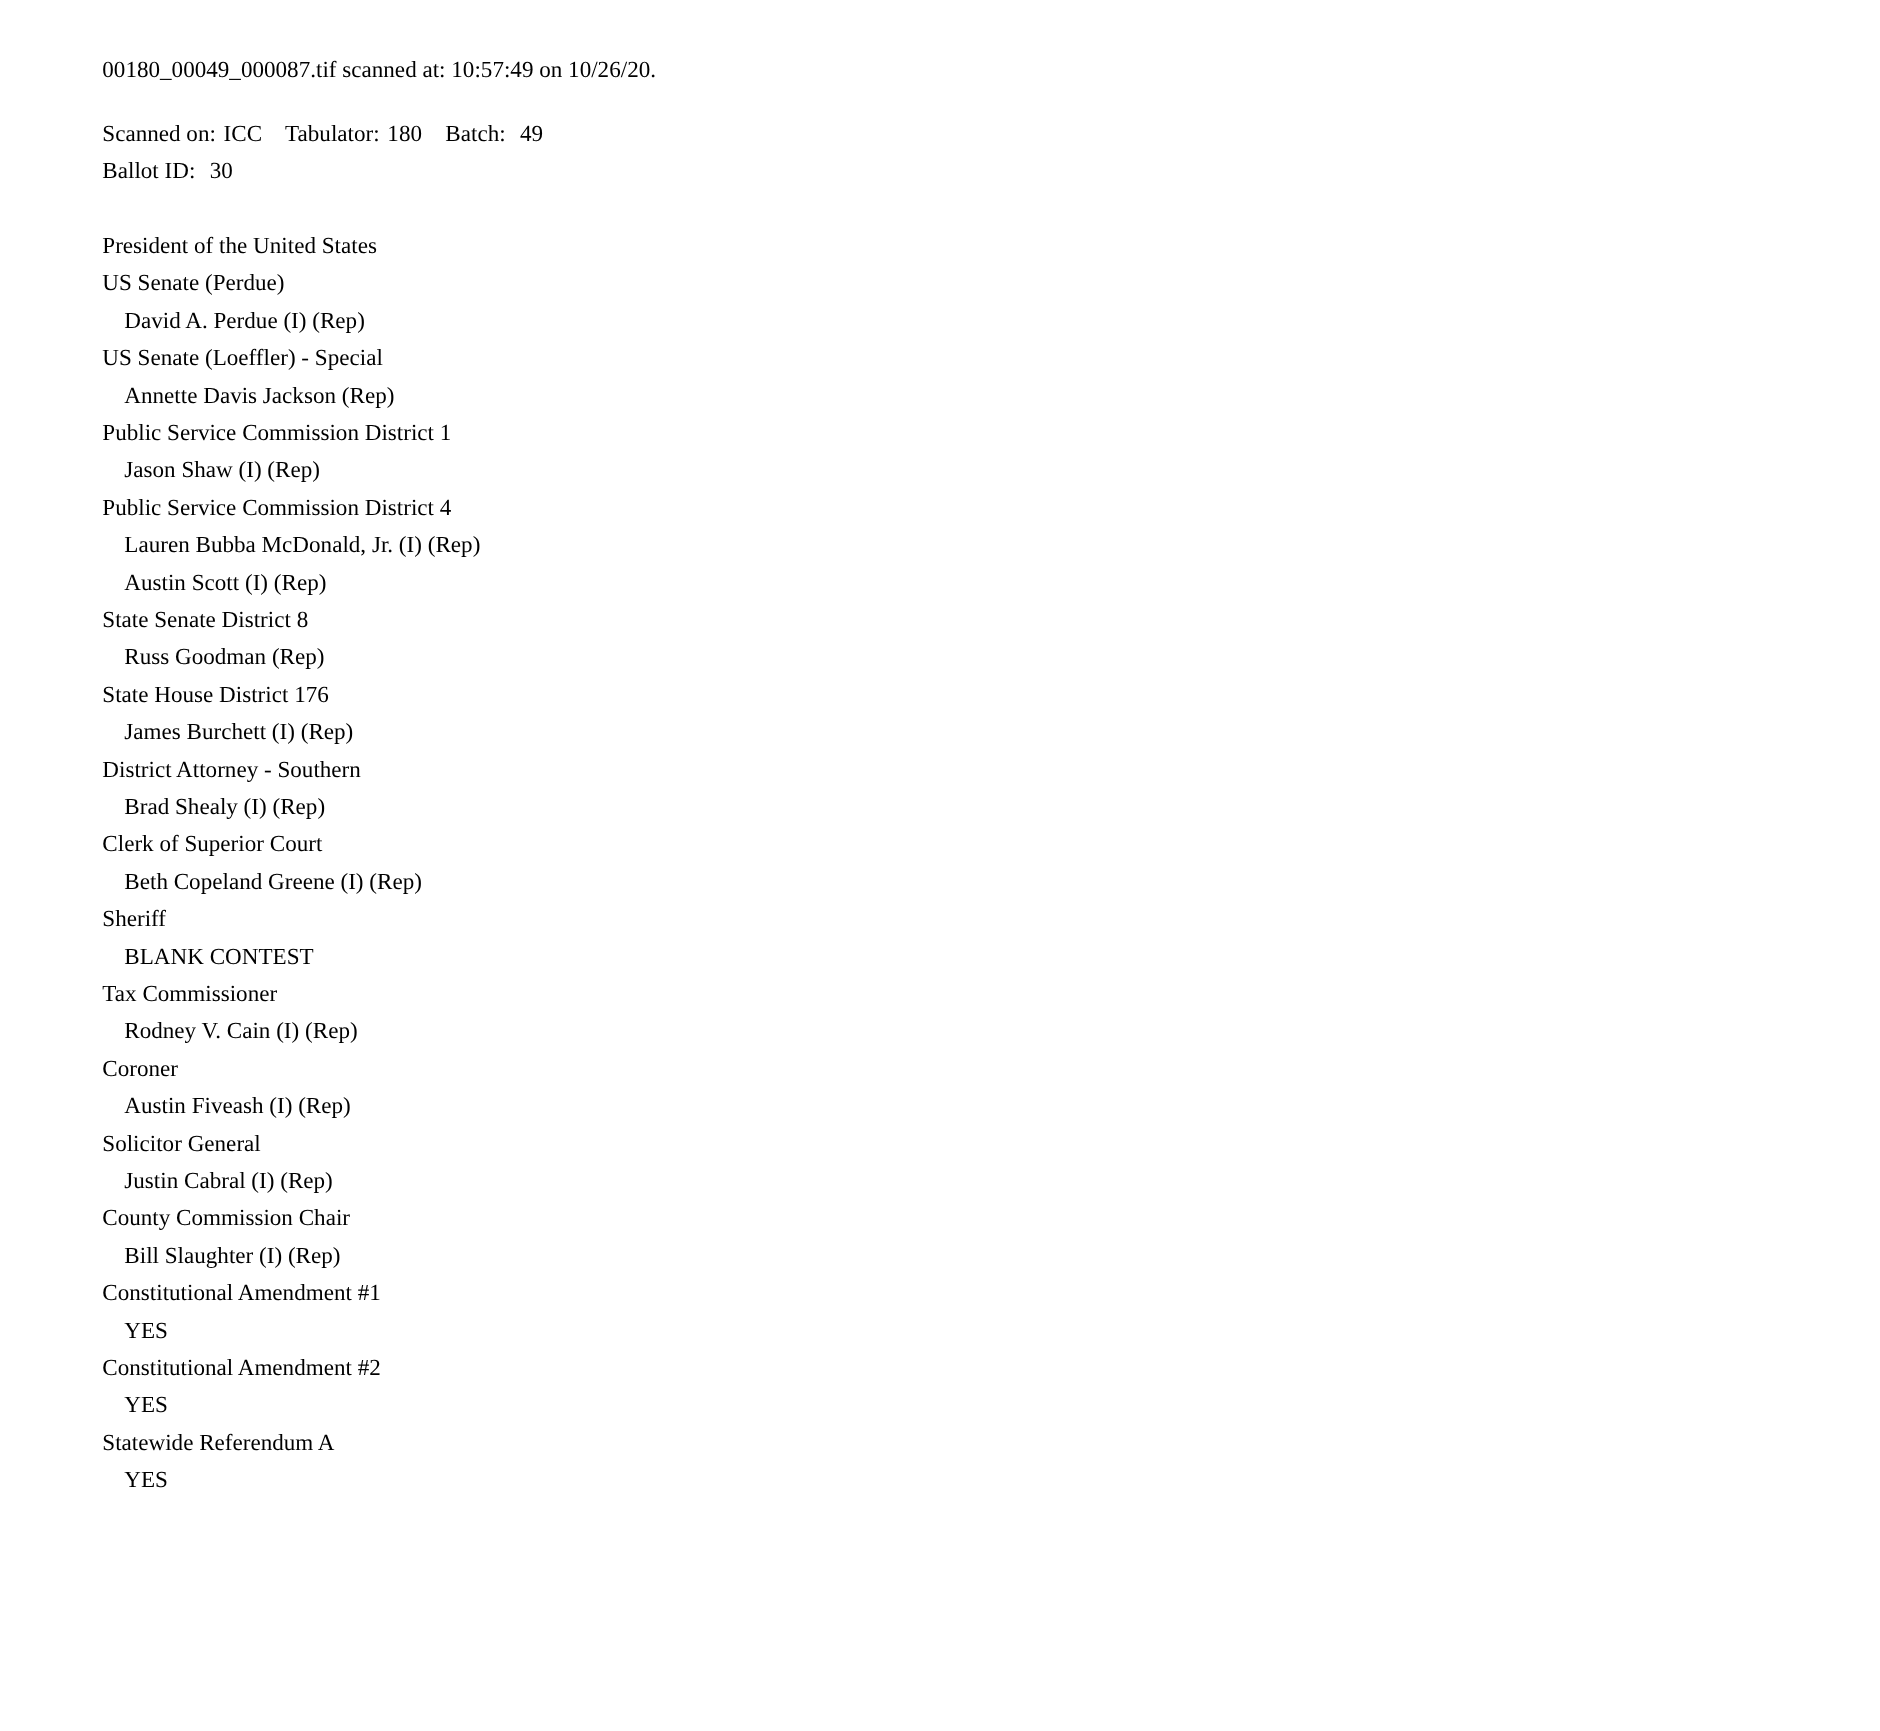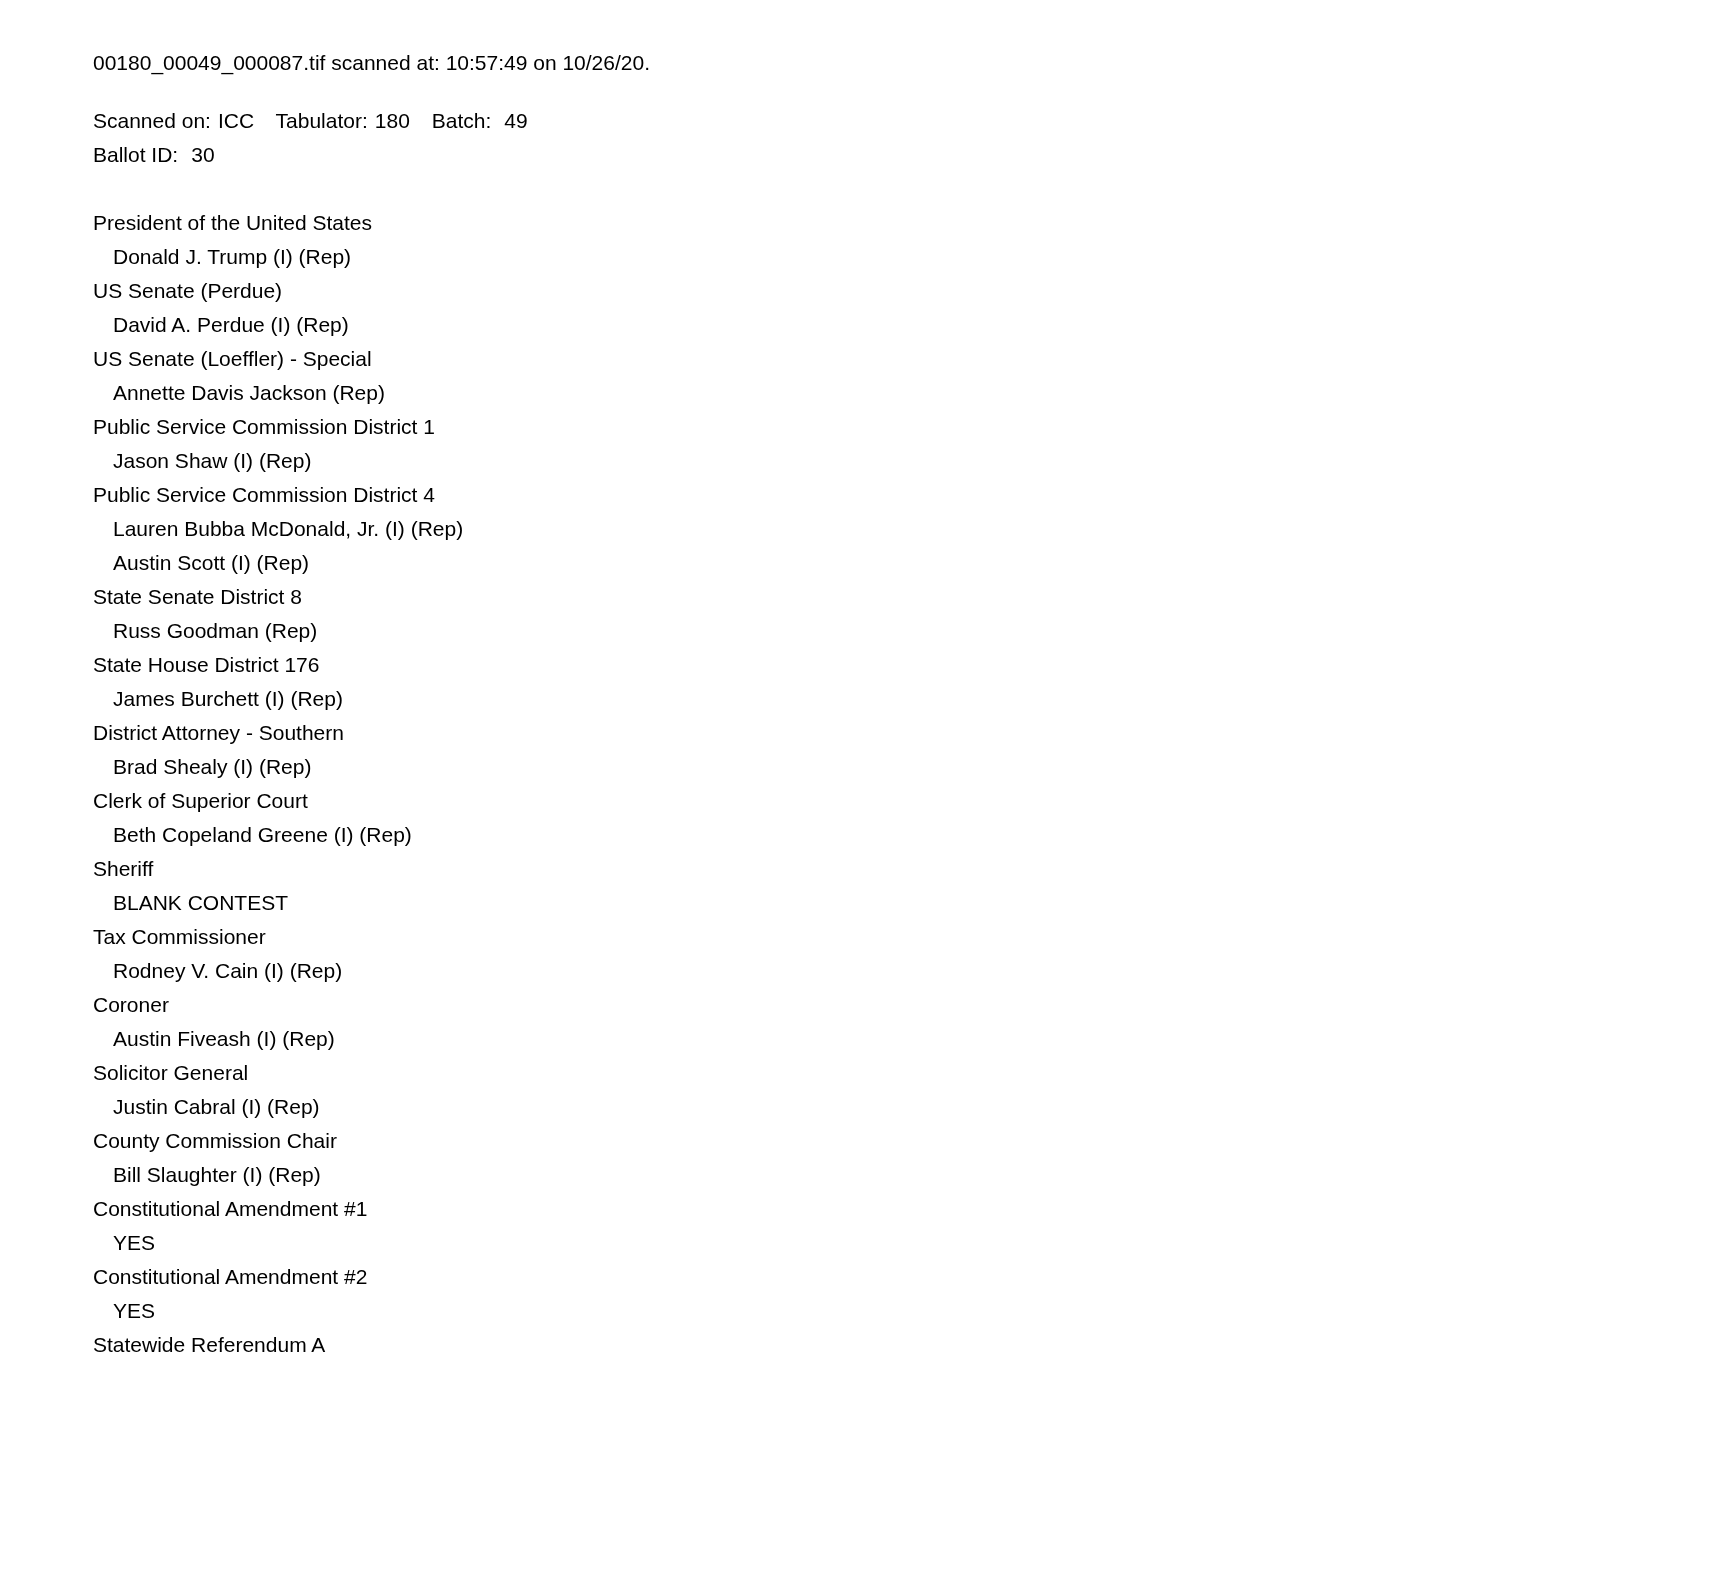--- a/index.html
+++ b/index.html
@@ -6,21 +6,21 @@
     margin: 0;
     padding: 0;
     background: #ffffff;
   }
   .page {
     position: relative;
     width: 1709px;
     height: 1372px;
     background: #ffffff;
     color: #000000;
-    font-family: Liberation Sans, sans-serif;
+    font-family: Liberation Serif, serif;
     font-size: 21px;
     overflow: hidden;
   }
   .content {
     padding: 46px 60px 0 93px;
   }
   .line {
     height: 34px;
     line-height: 34px;
     white-space: nowrap;
@@ -62,21 +62,20 @@
       <span class="seg"><span class="label">Batch:</span><span class="value-wide">49</span></span>
     </div>
 
     <div class="line meta-line">
       <span class="seg"><span class="label">Ballot ID:</span><span class="value-wide">30</span></span>
     </div>
 
     <div class="contest-list" id="contest-list">
       <div class="contest">
         <div class="line office">President of the United States</div>
-        <div class="line selection">Donald J. Trump (I) (Rep)</div>
       </div>
 
       <div class="contest">
         <div class="line office">US Senate (Perdue)</div>
         <div class="line selection">David A. Perdue (I) (Rep)</div>
       </div>
 
       <div class="contest">
         <div class="line office">US Senate (Loeffler) - Special</div>
         <div class="line selection">Annette Davis Jackson (Rep)</div>

